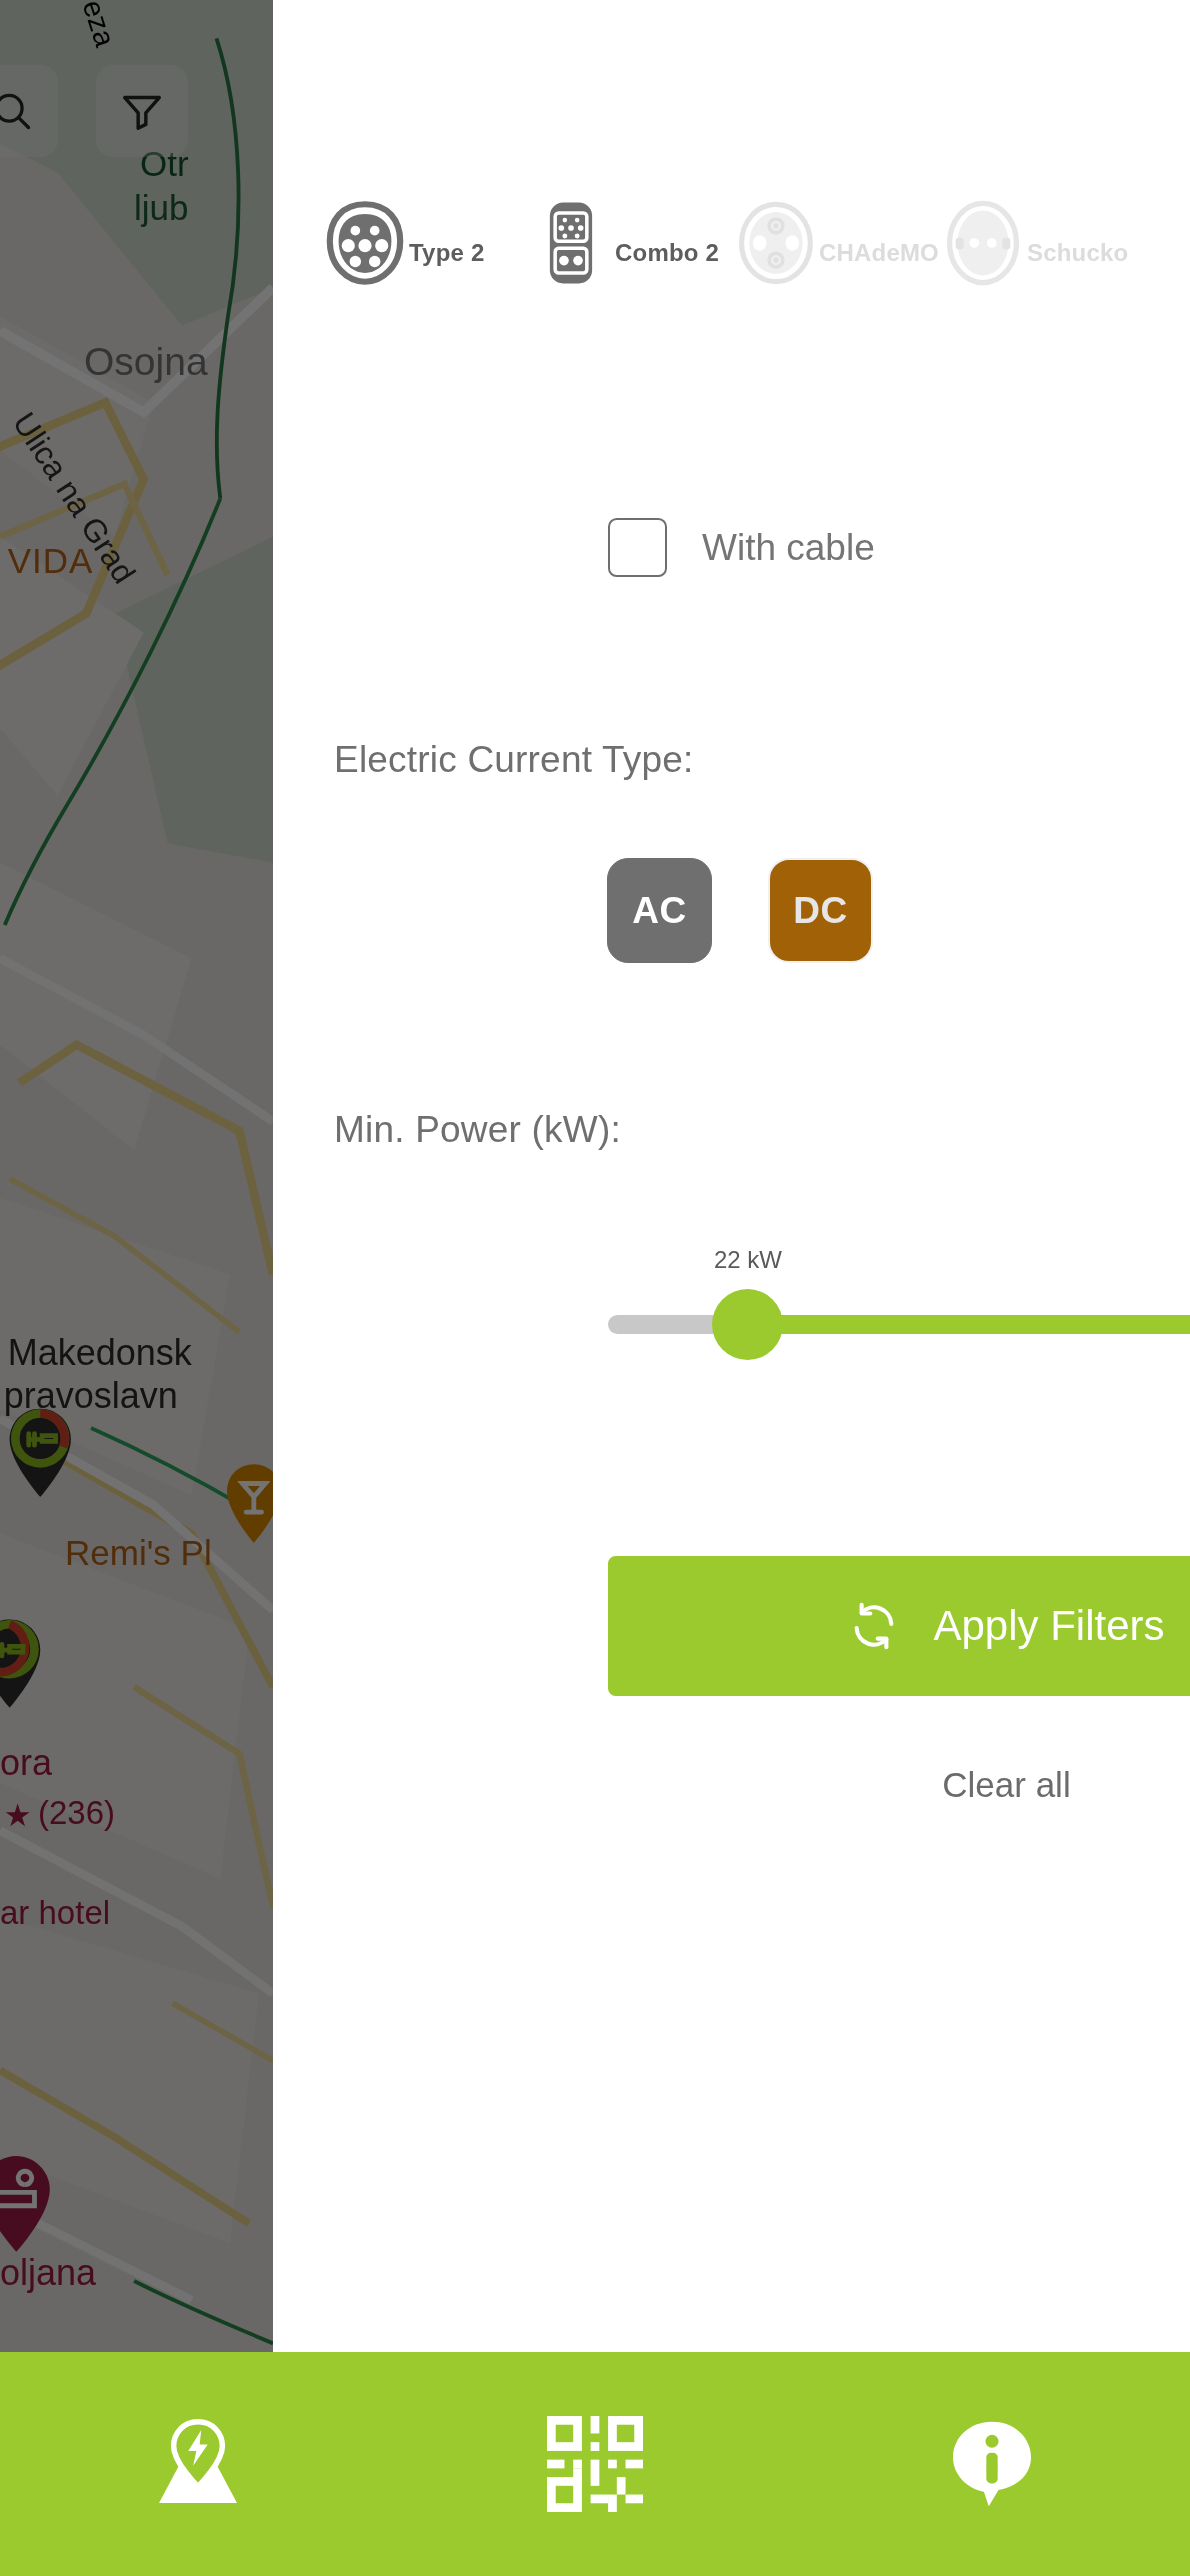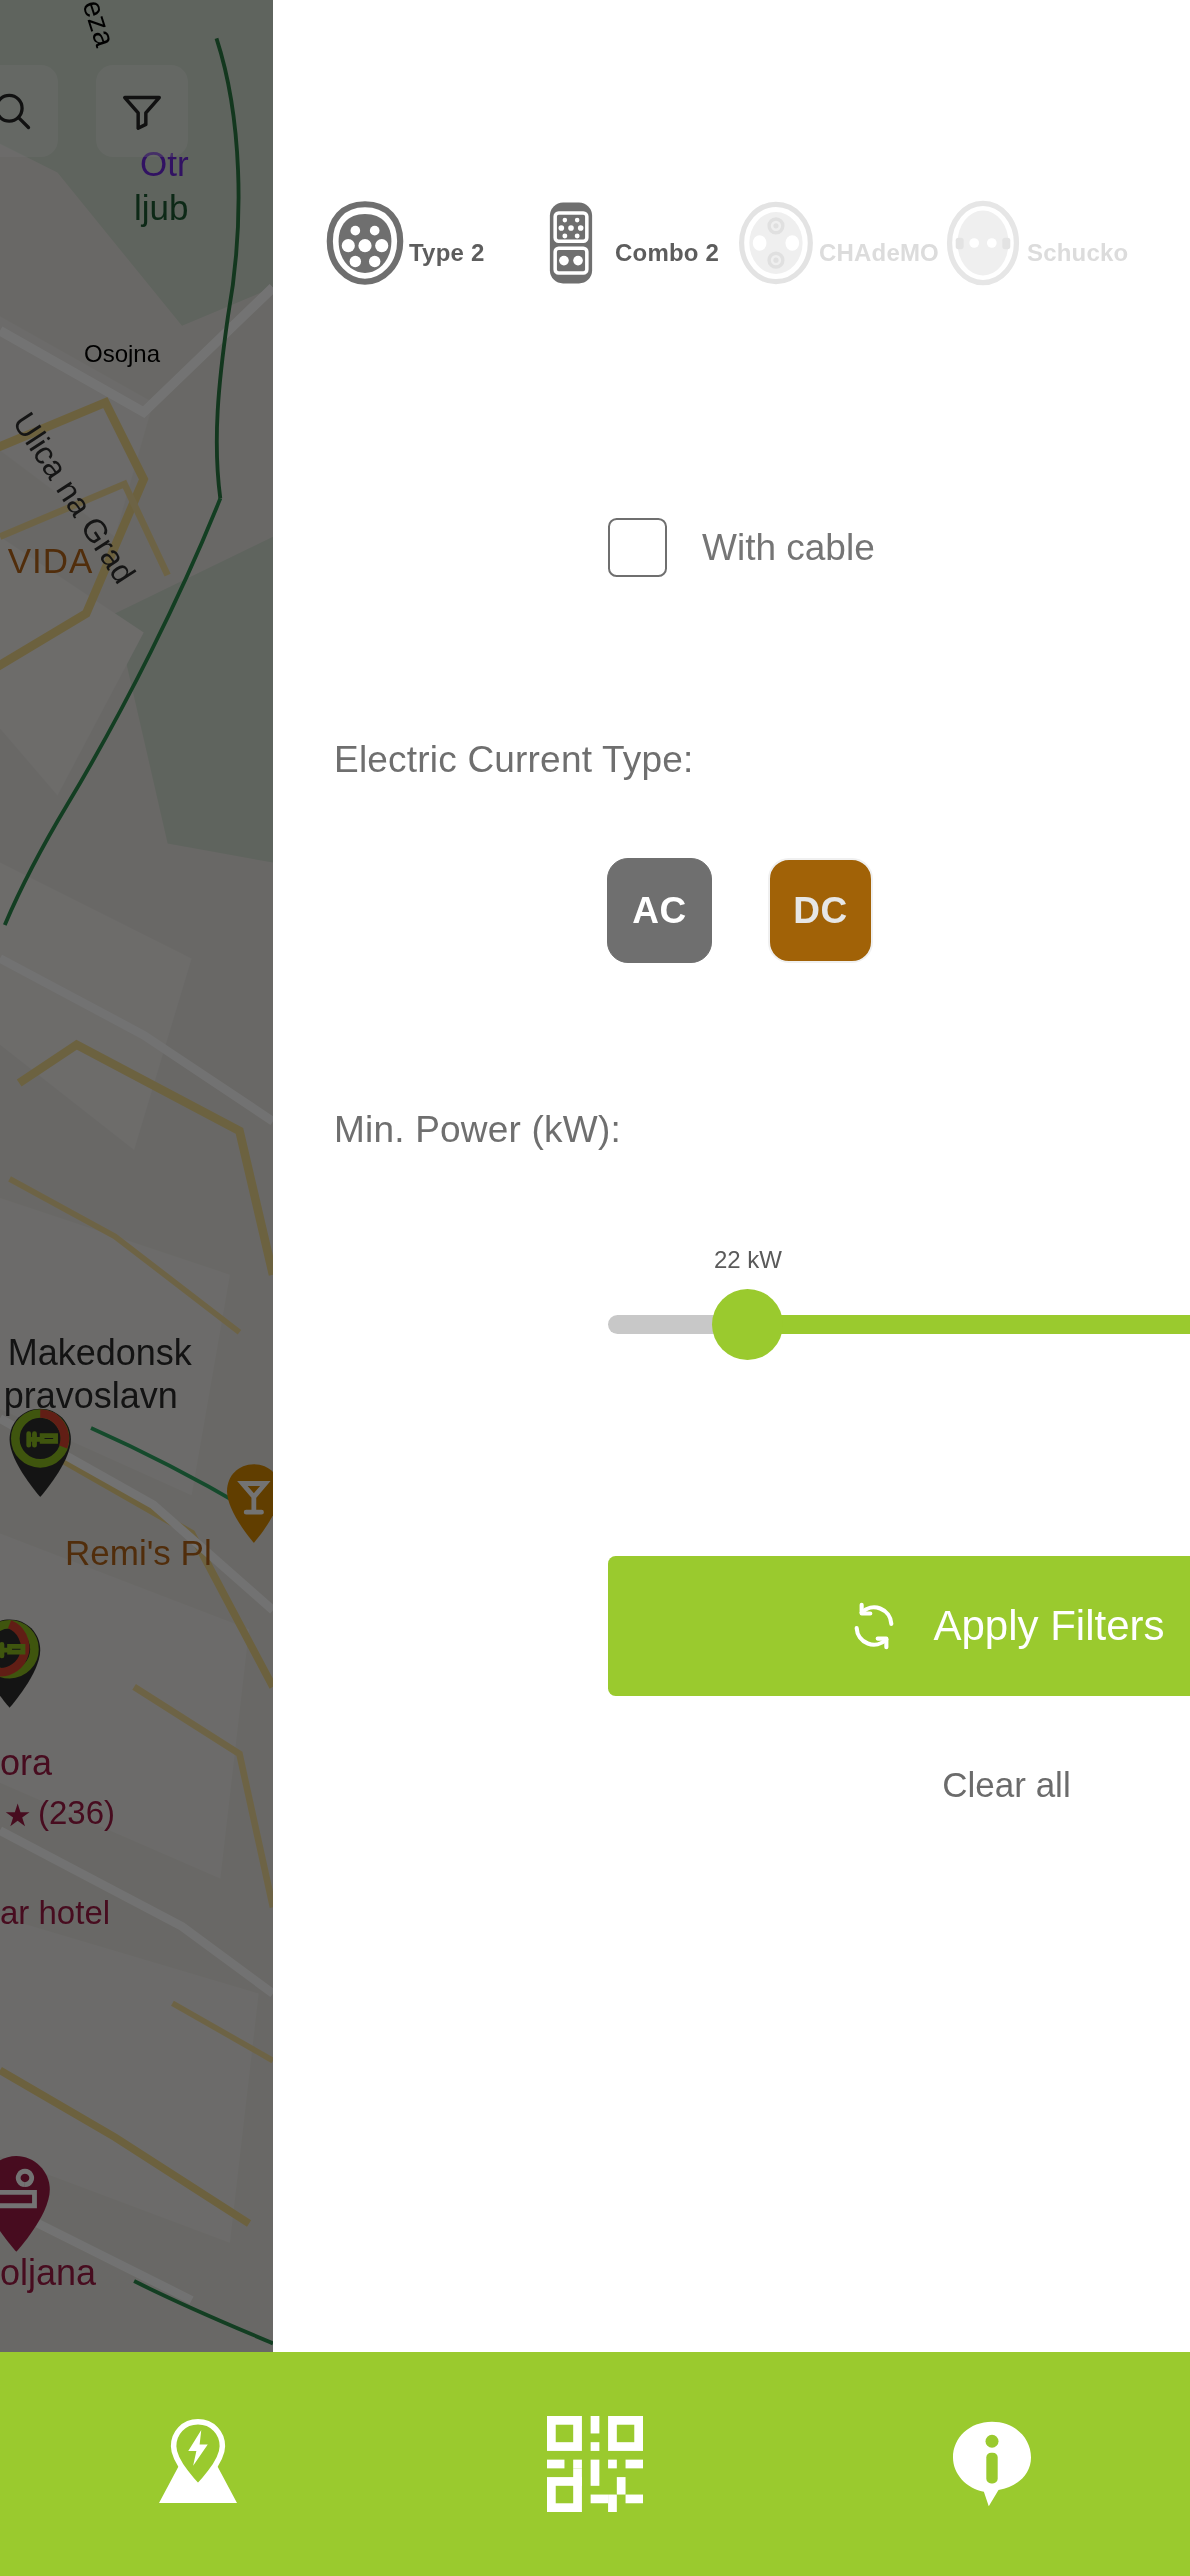--- a/index.html
+++ b/index.html
@@ -284,23 +284,23 @@
         <path d="M18 26 v12 M24 26 v12 M18 32 h14 M32 28 h14 v6 h-14 z" stroke="#8dbd20" stroke-width="5" fill="none" stroke-linecap="round"></path>
       </g>
 
       <g transform="translate(-18,2250)">
         <path d="M35 0 C16 0 0 16 0 35 C0 62 35 100 35 100 C35 100 70 62 70 35 C70 16 54 0 35 0 Z" fill="#9e1b45"></path>
         <path d="M14 30 v22 M14 38 h40 v14 h-40 M44 30 a7 7 0 1 1 0.1 0" stroke="#ffffff" stroke-width="5" fill="none"></path>
       </g>
     </svg>
 
     <div class="map-label" style="left:107px;top:-3.8px;font-size:29px;transform:rotate(72deg);transform-origin:left top;">eza</div>
-    <div class="map-label" style="left:140px;top:144px;font-size:35px;color:#6d28d9;">Otr</div>
+    <div class="map-label" style="left:140px;top:144px;font-size:35px;color:#14532d;">Otr</div>
     <div class="map-label" style="left:134px;top:188px;font-size:35px;color:#1d5c34;">ljub</div>
-    <div class="map-label" style="left:84px;top:340px;font-size:24px;color:#000000;">Osojna</div>
+    <div class="map-label" style="left:84px;top:340px;font-size:39px;color:#737373;">Osojna</div>
     <div class="map-label" style="left:36px;top:406px;font-size:32px;color:#303030;transform:rotate(57deg);transform-origin:left top;">Ulica na Grad</div>
     <div class="map-label" style="left:7.7px;top:541px;font-size:35px;font-weight:500;color:#b3651a;letter-spacing:1px;">VIDA</div>
     <div class="map-label" style="left:7.7px;top:1332px;font-size:36px;color:#2b2b2b;">Makedonsk</div>
     <div class="map-label" style="left:3.8px;top:1375px;font-size:36px;color:#2b2b2b;">pravoslavn</div>
     <div class="map-label" style="left:65px;top:1533px;font-size:35px;color:#b3651a;">Remi's Pl</div>
     <div class="map-label" style="left:0px;top:1742px;font-size:36px;color:#9e1b45;">ora</div>
     <div class="map-label" style="left:3.8px;top:1797px;font-size:31px;color:#9e1b45;">★</div>
     <div class="map-label" style="left:38px;top:1794px;font-size:33px;color:#9e1b45;">(236)</div>
     <div class="map-label" style="left:0px;top:1846px;font-size:33px;color:#9e1b45;margin-top:48px;">ar hotel</div>
     <div class="map-label" style="left:0px;top:2252px;font-size:36px;color:#9e1b45;">oljana</div>

